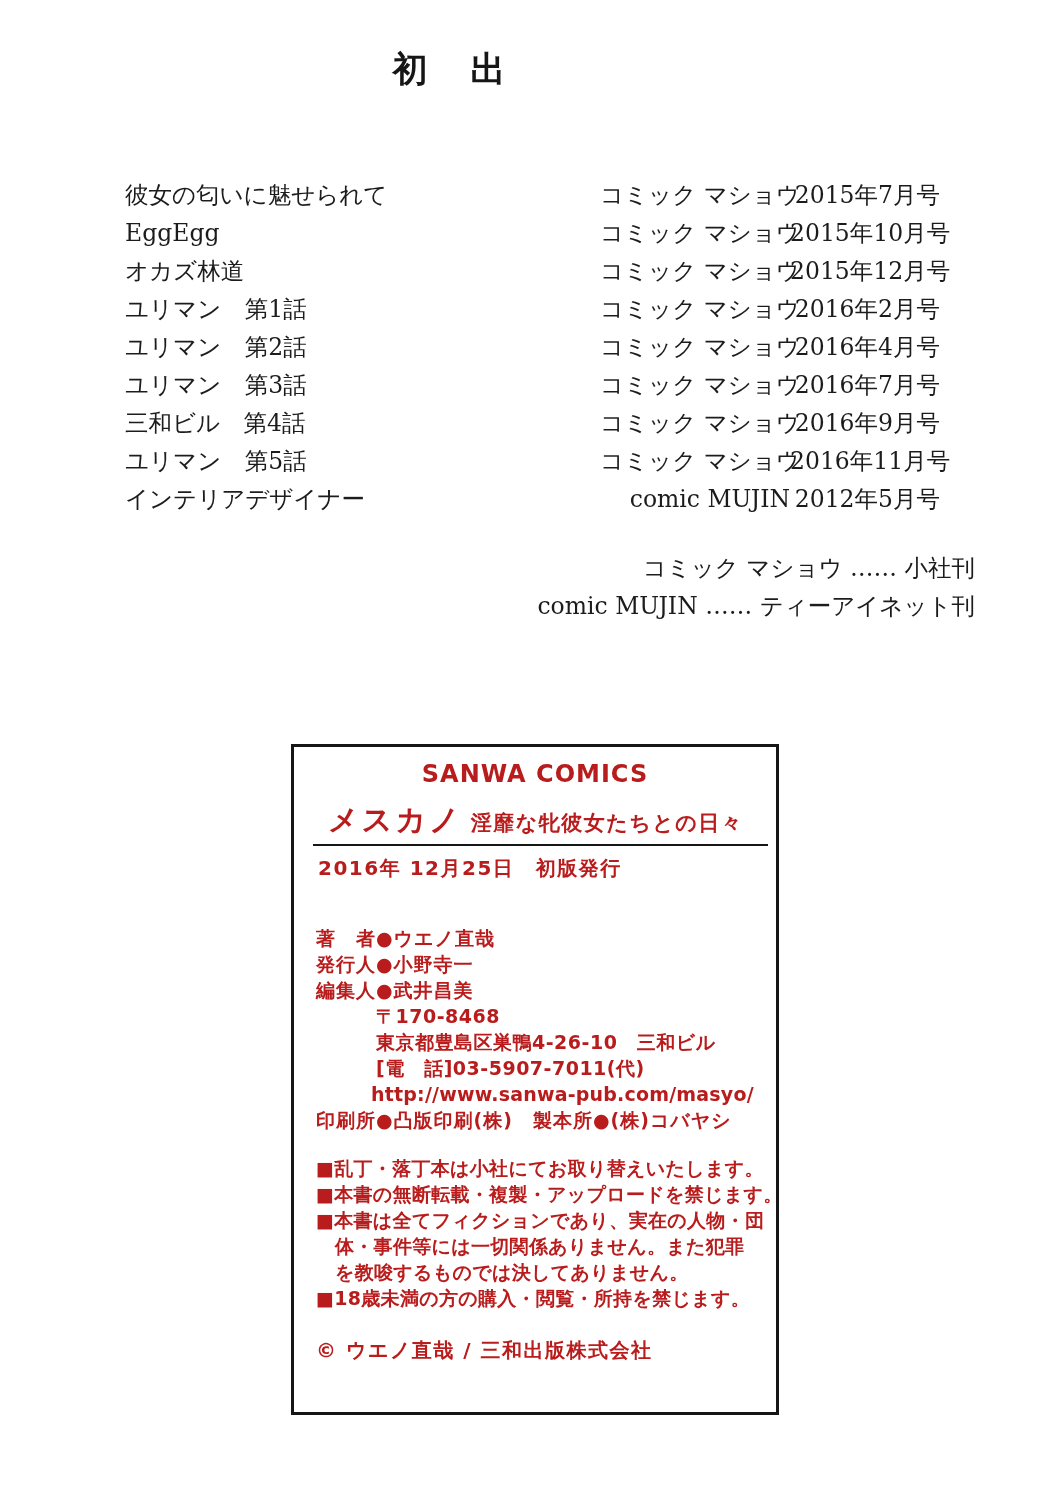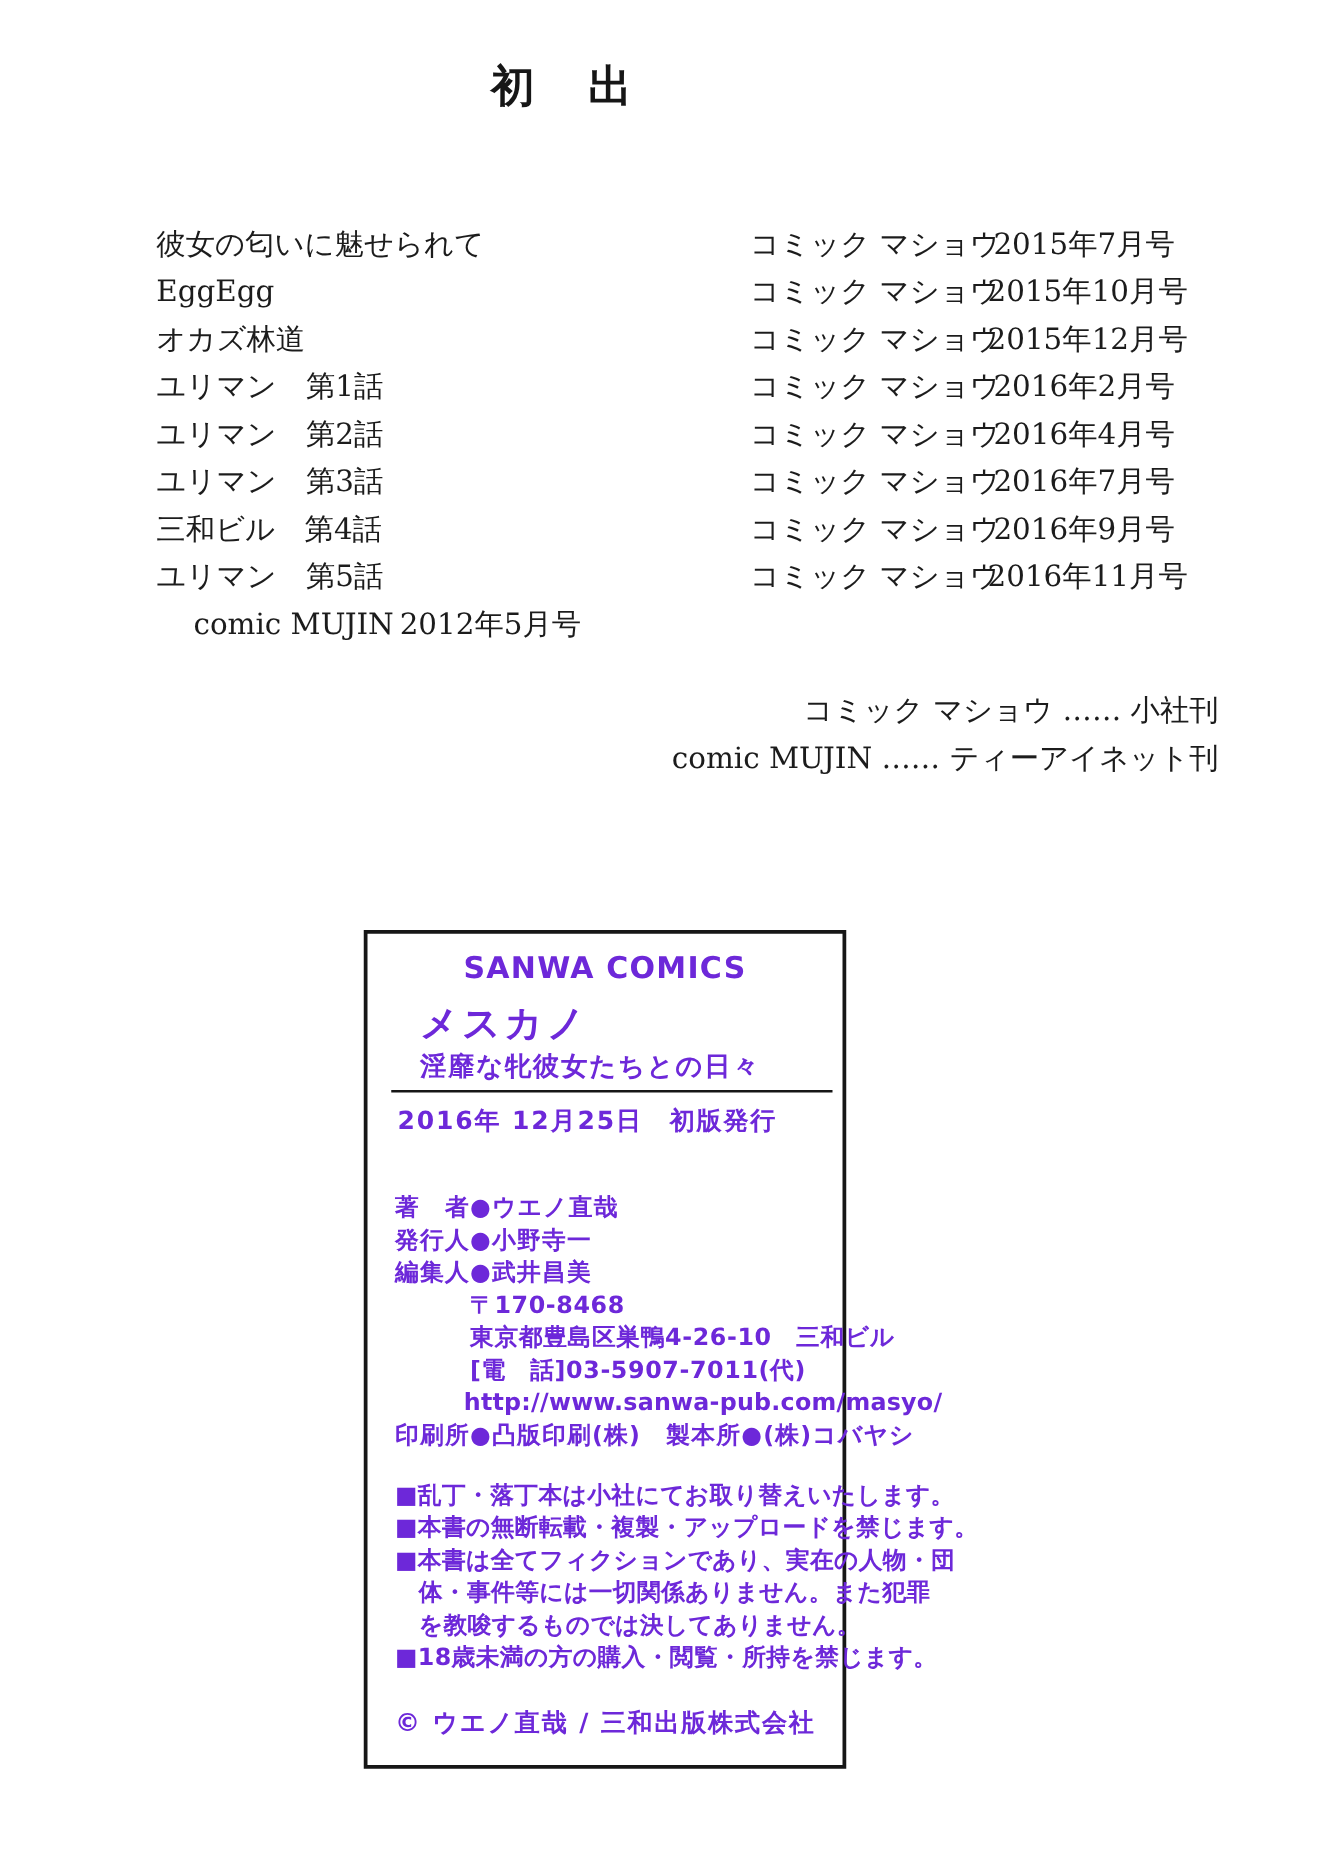--- a/index.html
+++ b/index.html
@@ -43,37 +43,36 @@
   .legend{
     position:absolute;top:549px;left:125px;width:850px;
     text-align:right;
     font-size:23.5px;line-height:38px;
     color:#1c1c1c;
   }
 
   
   .colophon-box{
     position:absolute;top:744px;left:291px;
-    width:386px;height:671px;
+    width:488px;height:671px;
     box-sizing:border-box;
     border:3px solid #161616;
-    color:#6d28d9;
+    color:#b91c1c;
   }
   .brand{
     margin-top:14px;
     text-align:center;
     font-size:24px;font-weight:bold;
     letter-spacing:1px;
     line-height:26px;
   }
   .book-title-row{
     margin:14px 10px 0 34px;
     display:flex;align-items:baseline;
     white-space:nowrap;
-    flex-direction:column;
   }
   .book-title{
     font-size:30px;font-weight:bold;
     letter-spacing:3px;
     line-height:38px;
   }
   .book-subtitle{
     font-size:21px;font-weight:bold;
     letter-spacing:1.5px;
     margin-left:8px;
@@ -155,20 +154,21 @@
       <span class="pub-title">三和ビル　第4話</span>
       <span class="pub-mag">コミック マショウ</span>
       <span class="pub-issue">2016年9月号</span>
     </div>
     <div class="pub-row">
       <span class="pub-title">ユリマン　第5話</span>
       <span class="pub-mag">コミック マショウ</span>
       <span class="pub-issue">2016年11月号</span>
     </div>
     <div class="pub-row">
+      <span class="pub-title">インテリアデザイナー</span>
       <span class="pub-mag">comic MUJIN</span>
       <span class="pub-issue">2012年5月号</span>
     </div>
   </div>
 
   <div class="legend serif">
     <div>コミック マショウ …… 小社刊</div>
     <div>comic MUJIN …… ティーアイネット刊</div>
   </div>
 

